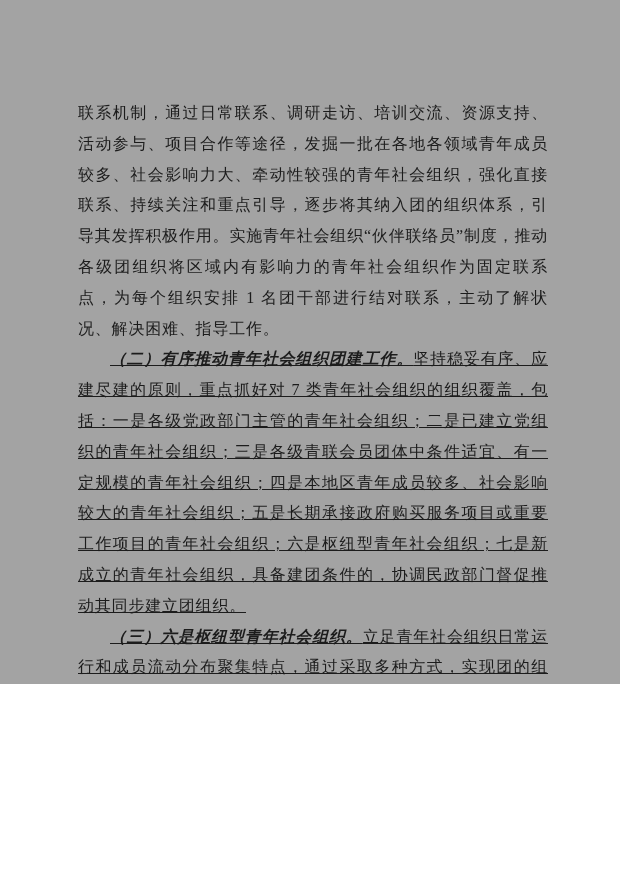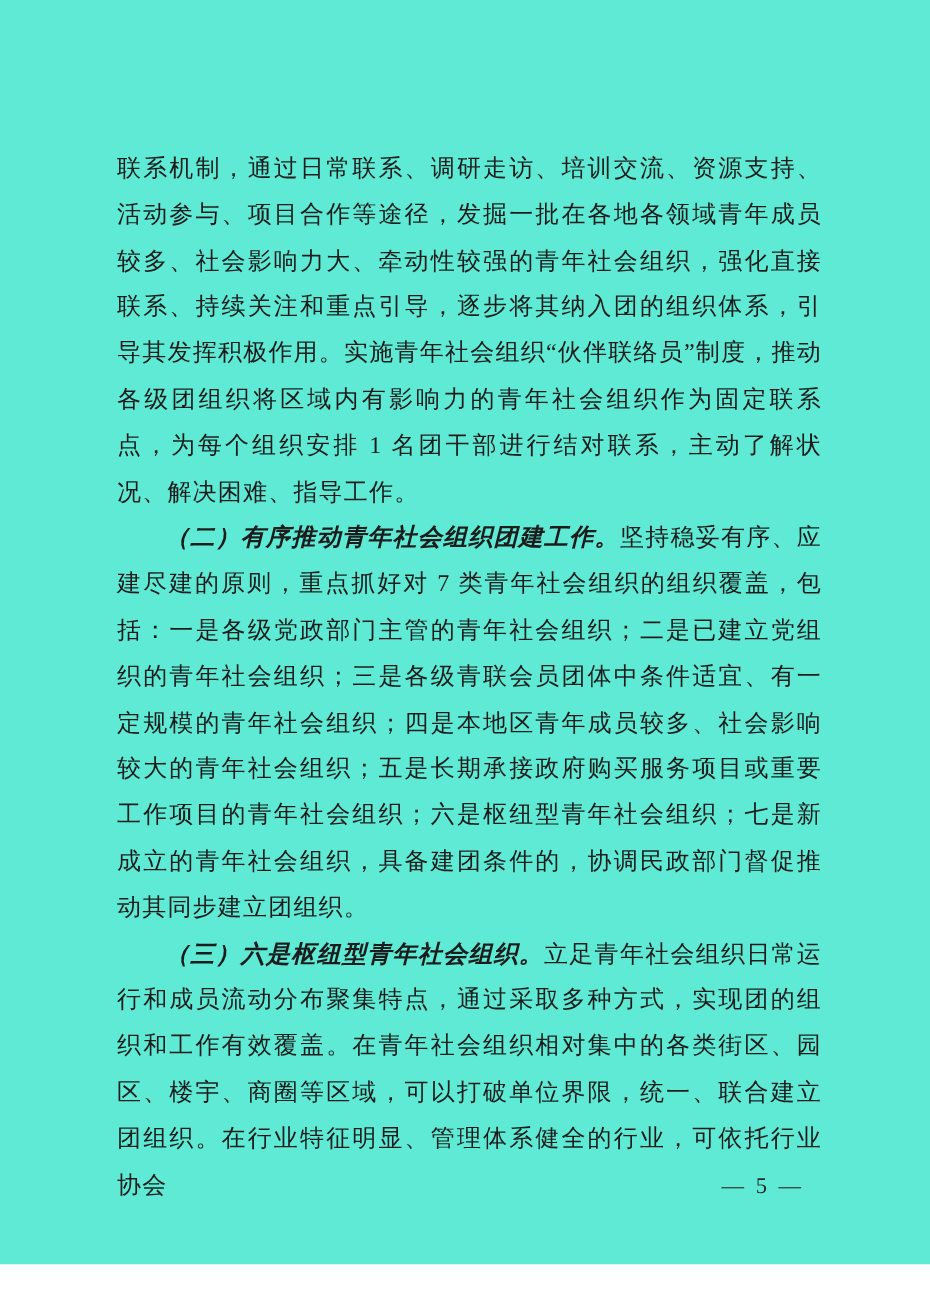--- a/index.html
+++ b/index.html
@@ -3,22 +3,22 @@
 <meta charset="utf-8">
 <style>
   html, body {
     margin: 0;
     padding: 0;
     background: #ffffff;
   }
   .page {
     position: relative;
     width: 620px;
-    height: 843px;
-    background: #5eead4;
+    height: 684px;
+    background: #a3a3a3;
     overflow: hidden;
     font-family: "Liberation Serif", "DejaVu Serif", serif;
     color: #1c1c1c;
   }
   .text-block {
     position: absolute;
     left: 78px;
     top: 98px;
     width: 470px;
   }
@@ -27,20 +27,21 @@
     padding: 0;
     font-size: 16px;
     line-height: 30.8px;
     letter-spacing: 0.8px;
     text-align: justify;
     text-justify: inter-character;
     word-break: break-all;
   }
   .para.indent {
     text-indent: 2em;
+    text-decoration: underline;
   }
   .para-heading {
     font-weight: bold;
     font-style: italic;
   }
   .page-number {
     position: absolute;
     top: 783px;
     right: 84px;
     font-size: 15px;

